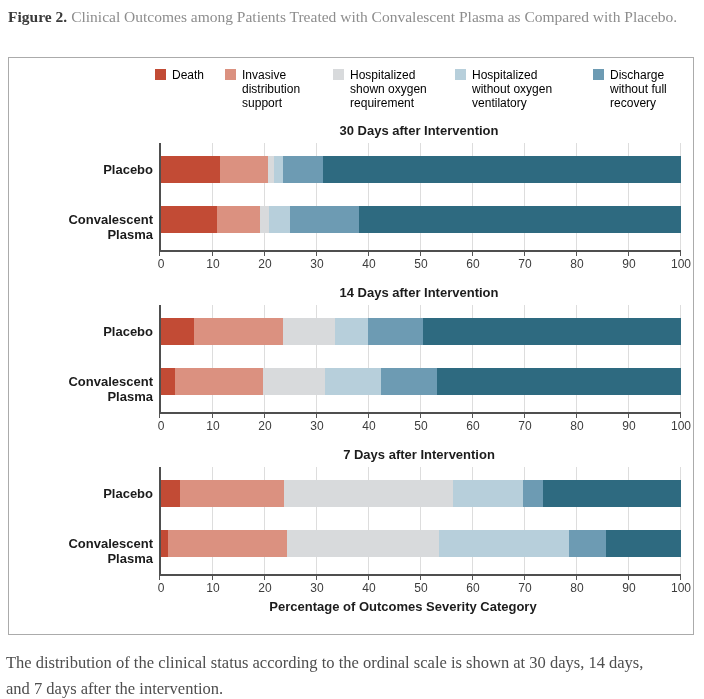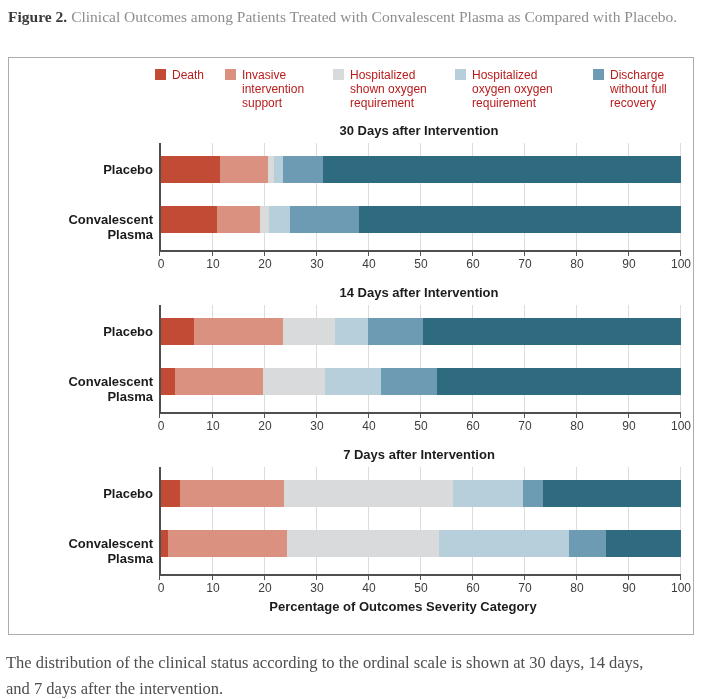--- a/index.html
+++ b/index.html
@@ -6,21 +6,21 @@
   .page{position:relative;width:704px;height:699px;background:#fff;overflow:hidden;
         font-family:"Liberation Sans",sans-serif;}
   .fig-title{position:absolute;left:8px;top:4px;width:686px;margin:0;
              font-family:"Liberation Serif",serif;font-size:15.5px;line-height:25px;color:#8d8d8d;}
   .fig-title .fig-label{font-weight:bold;color:#3a3a3a;margin-right:4px;}
   .figure-box{position:absolute;left:8px;top:57px;width:686px;height:578px;
               border:1px solid #ababab;background:#fff;box-sizing:border-box;}
   .legend{position:absolute;left:146px;top:10px;display:flex;gap:21px;}
   .legend-item{display:flex;align-items:flex-start;}
   .legend-swatch{width:11px;height:11px;flex:0 0 11px;margin-right:6px;margin-top:1px;}
-  .legend-label{font-size:12px;line-height:14px;color:#b91c1c;}
+  .legend-label{font-size:12px;line-height:14px;color:#000000;}
   .panel{position:absolute;left:16px;width:686px;height:152px;}
   .panel-title{position:absolute;left:134px;top:0;width:520px;text-align:center;
                font-size:13px;font-weight:bold;color:#1c1c1c;}
   .plot{position:absolute;left:134px;top:20px;width:520px;height:107px;
         border-left:2px solid #4f4f4f;border-bottom:2px solid #4f4f4f;box-sizing:content-box;}
   .grid{position:absolute;top:0;width:1px;height:107px;background:#dddddd;}
   .bar-row{position:absolute;left:0;width:520px;height:27px;display:flex;}
   .seg{height:100%;}
   .row-label{position:absolute;left:-140px;width:132px;text-align:right;
              font-size:13px;font-weight:bold;color:#1b1b1b;}
@@ -39,29 +39,29 @@
   <p class="fig-title"><span class="fig-label">Figure 2.</span><span>Clinical Outcomes among Patients Treated with Convalescent Plasma as Compared with Placebo.</span></p>
 
   <div class="figure-box">
     <div class="legend" id="legend">
         <div class="legend-item">
           <span class="legend-swatch" style="background: rgb(194, 75, 53);"></span>
           <span class="legend-label">Death</span>
         </div>
         <div class="legend-item">
           <span class="legend-swatch" style="background: rgb(219, 145, 128);"></span>
-          <span class="legend-label" style="width: 70px;">Invasive intervention support</span>
+          <span class="legend-label" style="width: 70px;">Invasive distribution support</span>
         </div>
         <div class="legend-item">
           <span class="legend-swatch" style="background: rgb(216, 218, 220);"></span>
           <span class="legend-label" style="width: 84px;">Hospitalized shown oxygen requirement</span>
         </div>
         <div class="legend-item">
           <span class="legend-swatch" style="background: rgb(183, 207, 219);"></span>
-          <span class="legend-label" style="width: 100px;">Hospitalized oxygen oxygen requirement</span>
+          <span class="legend-label" style="width: 100px;">Hospitalized without oxygen ventilatory</span>
         </div>
         <div class="legend-item">
           <span class="legend-swatch" style="background: rgb(109, 155, 179);"></span>
           <span class="legend-label" style="width: 80px;">Discharge without full recovery</span>
         </div>
       </div>
     <div id="panels">
         <div class="panel" style="top: 65px;">
           <div class="panel-title">30 Days after Intervention</div>
           <div class="plot">

